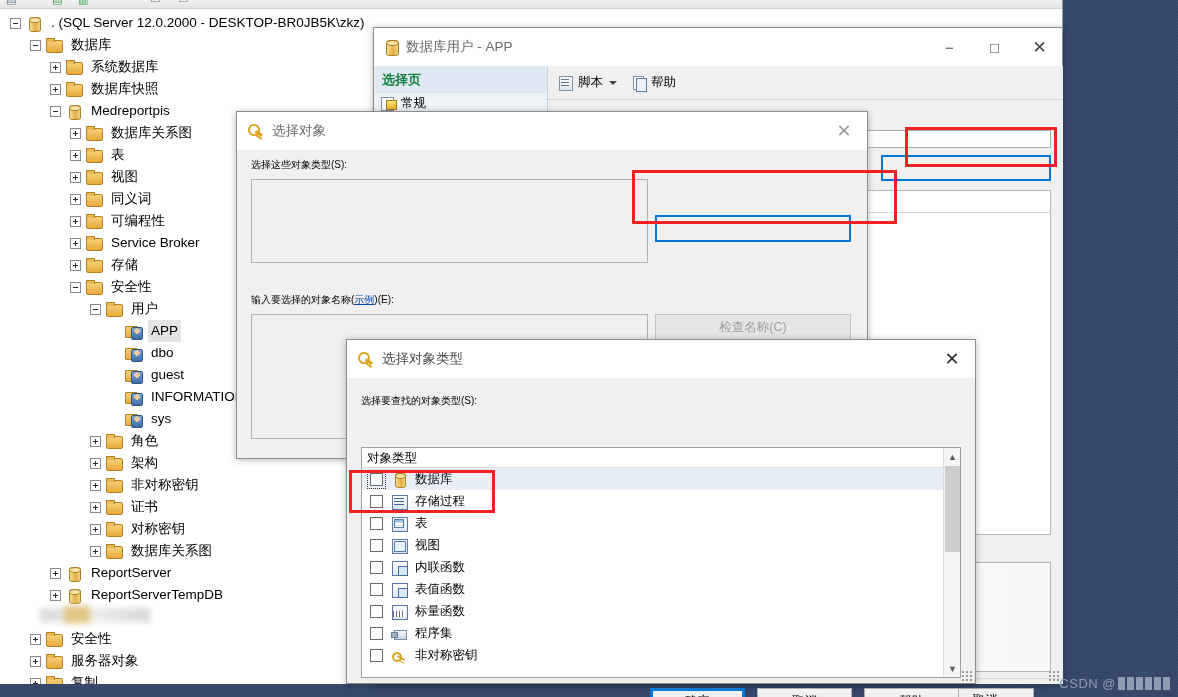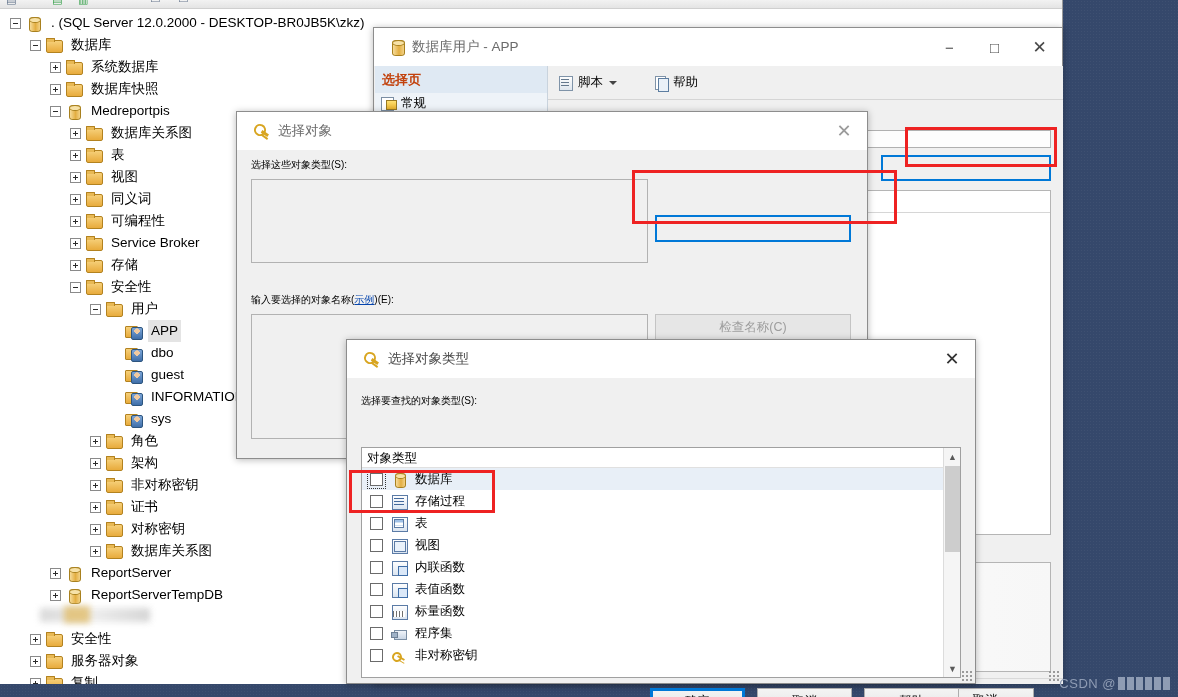--- a/index.html
+++ b/index.html
@@ -129,21 +129,21 @@
   .win {
     position: absolute;
     background: #f0f0f0;
     border: 1px solid #8d8d8d;
     box-shadow: 0 1px 7px rgba(0,0,0,.28);
   }
   .win-title {
     height: 38px;
     background: #ffffff;
     display: flex; align-items: center;
-    padding-left: 16px;
+    padding-left: 10px;
     border-bottom: none;
   }
   .win-title .key-icon { width: 18px; height: 18px; margin-right: 7px; position: relative; flex:0 0 auto;}
   .win-title .key-icon::before {
     content: ""; position: absolute; left: 1px; top: 2px;
     width: 8px; height: 8px; border: 2.5px solid #d8a520; border-radius: 50%;
     transform: rotate(25deg);
   }
   .win-title .key-icon::after {
     content: ""; position: absolute; left: 8px; top: 10px;
@@ -190,38 +190,37 @@
 
   .redbox { position: absolute; border: 3px solid #ee2222; pointer-events: none; }
 
   
   #app-win { left: 373px; top: 27px; width: 690px; height: 657px; }
   #app-sidebar {
     position: absolute; left: 1px; top: 38px; width: 173px; height: 618px;
     background: #eef3f8; border-right: 1px solid #c9d3dd;
   }
   #app-sidebar .sb-head {
-    font-weight: bold; font-size: 13px; padding: 5px 7px 4px 7px; color: #c2410c;
+    font-weight: bold; font-size: 13px; padding: 5px 7px 4px 7px; color: #15803d;
     background: #dfe9f3;
   }
   .sb-item { display: flex; align-items: center; height: 20px; padding-left: 6px; font-size: 12.5px; }
   .sb-ico { width: 15px; height: 14px; margin-right: 5px; position: relative; flex:0 0 auto;}
   .sb-ico::before {
     content:""; position:absolute; left:0; top:1px; width:11px;height:12px;
     background:#fff; border:1px solid #7b8ea3;
   }
   .sb-ico::after {
     content:""; position:absolute; left:5px; top:4px; width:9px;height:8px;
     background: linear-gradient(#ffe071,#e9b32e); border:1px solid #9a7a22;
   }
   #app-toolbar {
     position: absolute; left: 174px; top: 38px; width: 515px; height: 34px;
     background: #f0f0f0; display: flex; align-items: center; padding-left: 10px;
     border-bottom: 1px solid #d5d5d5;
-    gap: 22px;
   }
   .tb-item { display:flex; align-items:center; margin-right: 14px; font-size: 12.5px; }
   .script-ico { width:16px;height:16px;margin-right:4px;position:relative; }
   .script-ico::before {
     content:""; position:absolute; left:1px;top:1px;width:12px;height:13px;
     background: linear-gradient(#fdfdfd,#dfe6ee); border:1px solid #7f93a8;
   }
   .script-ico::after {
     content:""; position:absolute; left:3px;top:4px;width:8px;height:1px;background:#64788d;
     box-shadow:0 3px 0 #64788d, 0 6px 0 #64788d;

